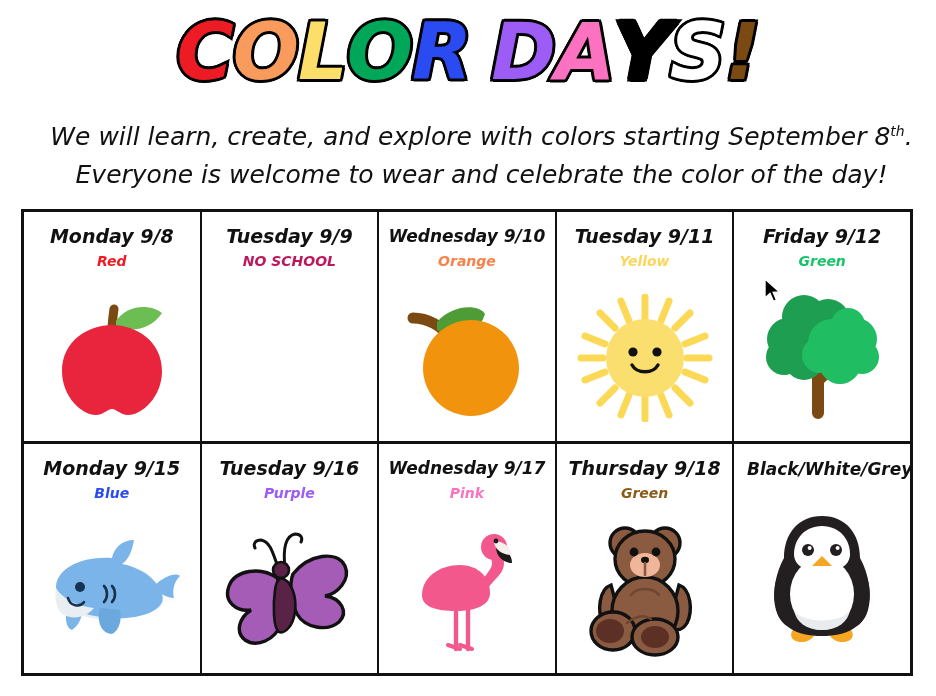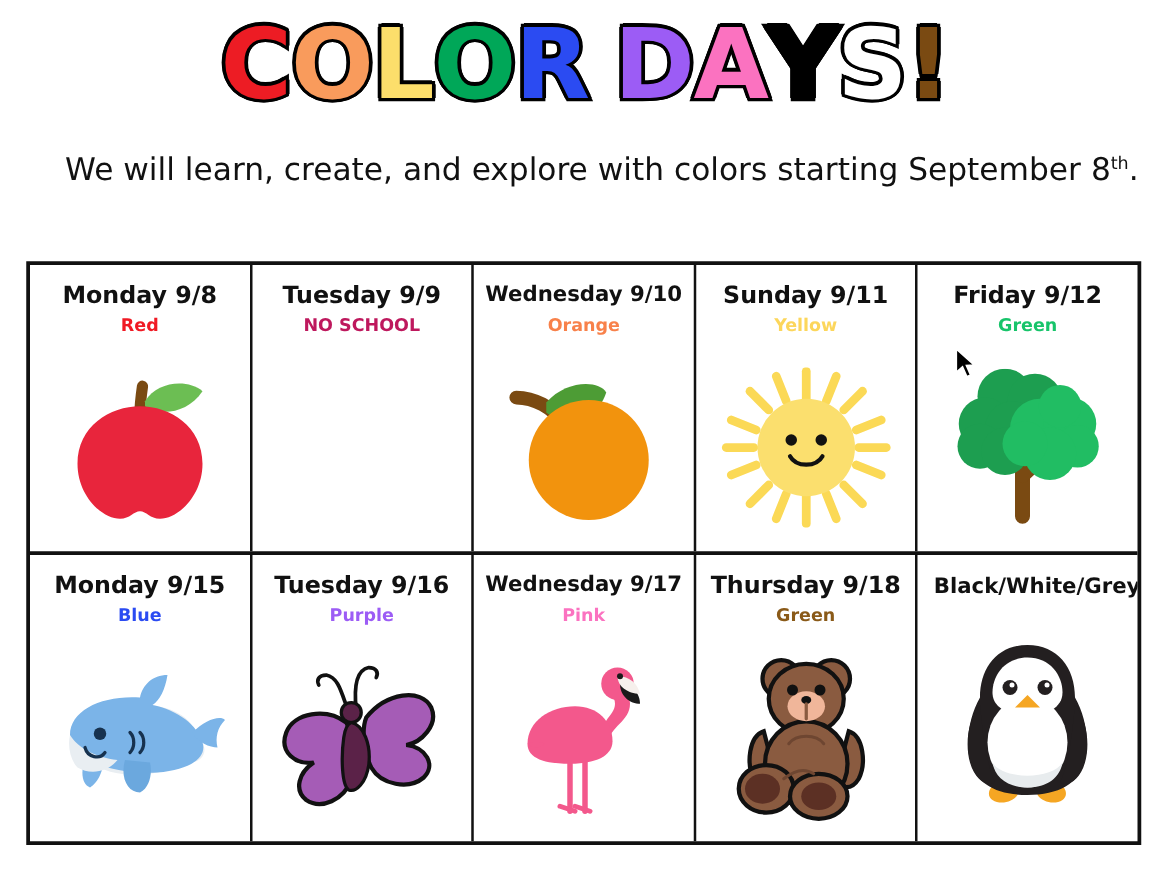--- a/index.html
+++ b/index.html
@@ -2,21 +2,21 @@
 <html><head>
 <meta charset="utf-8">
 <style>
   * { margin:0; padding:0; box-sizing:border-box; }
   html, body {
     width:936px; height:696px;
     background:#ffffff;
     font-family:"Liberation Sans", sans-serif;
     overflow:hidden;
   }
-  #page { position:relative; width:936px; height:696px; background:#fff; }
+  #page { position:relative; width:936px; height:696px; background:#fff;font-style:italic; }
 
   
   #title {
     position:absolute; left:0; top:6px; width:936px;
     text-align:center;
     white-space:nowrap;
   }
   #title .ltr {
     font-family:"DejaVu Sans", sans-serif;
     font-weight:bold;
@@ -92,20 +92,21 @@
 <body>
 
 <div id="page">
 
   <div id="title">
     <span class="ltr" style="color:#ED1C24">C</span><span class="ltr" style="color:#F99B5C">O</span><span class="ltr" style="color:#FCDE6B">L</span><span class="ltr" style="color:#00A758">O</span><span class="ltr" style="color:#2B4BF2">R</span><span class="sp"></span><span class="ltr" style="color:#9C5CF5">D</span><span class="ltr" style="color:#FB72C0">A</span><span class="ltr" style="color:#000000">Y</span><span class="ltr" style="color:#FFFFFF">S</span><span class="ltr" style="color:#7A4A12">!</span>
   </div>
 
   <div id="subtitle">
     <div><span>We will learn, create, and explore with colors starting September 8</span><sup>th</sup><span>.</span></div>
+    <div>Everyone is welcome to wear and celebrate the color of the day!</div>
   </div>
 
   <div id="grid">
 
     <div class="row row1">
 
       <div class="cell">
         <div class="day">Monday 9/8</div>
         <div class="color" style="color:#F01A24">Red</div>
         <div class="art">
@@ -129,21 +130,21 @@
         <div class="art">
           <svg width="124" height="124" viewBox="0 0 124 124">
             <path d="M8 22 C22 22 38 30 44 42" stroke="#7A4A12" stroke-width="11" stroke-linecap="round" fill="none"></path>
             <path d="M32 26 C48 8 74 8 80 18 C72 42 48 46 32 34 Z" fill="#4D9C35"></path>
             <circle cx="66" cy="72" r="48" fill="#F2930D"></circle>
           </svg>
         </div>
       </div>
 
       <div class="cell">
-        <div class="day">Sunday 9/11</div>
+        <div class="day">Tuesday 9/11</div>
         <div class="color" style="color:#FCD65B">Yellow</div>
         <div class="art">
           <svg width="136" height="128" viewBox="0 0 136 128">
             <g stroke="#FBD956" stroke-width="7" stroke-linecap="round">
               <line x1="68" y1="3" x2="68" y2="25"></line>
               <line x1="68" y1="103" x2="68" y2="125"></line>
               <line x1="4" y1="64" x2="26" y2="64"></line>
               <line x1="110" y1="64" x2="132" y2="64"></line>
               <line x1="23" y1="19" x2="38" y2="34"></line>
               <line x1="98" y1="94" x2="113" y2="109"></line>

